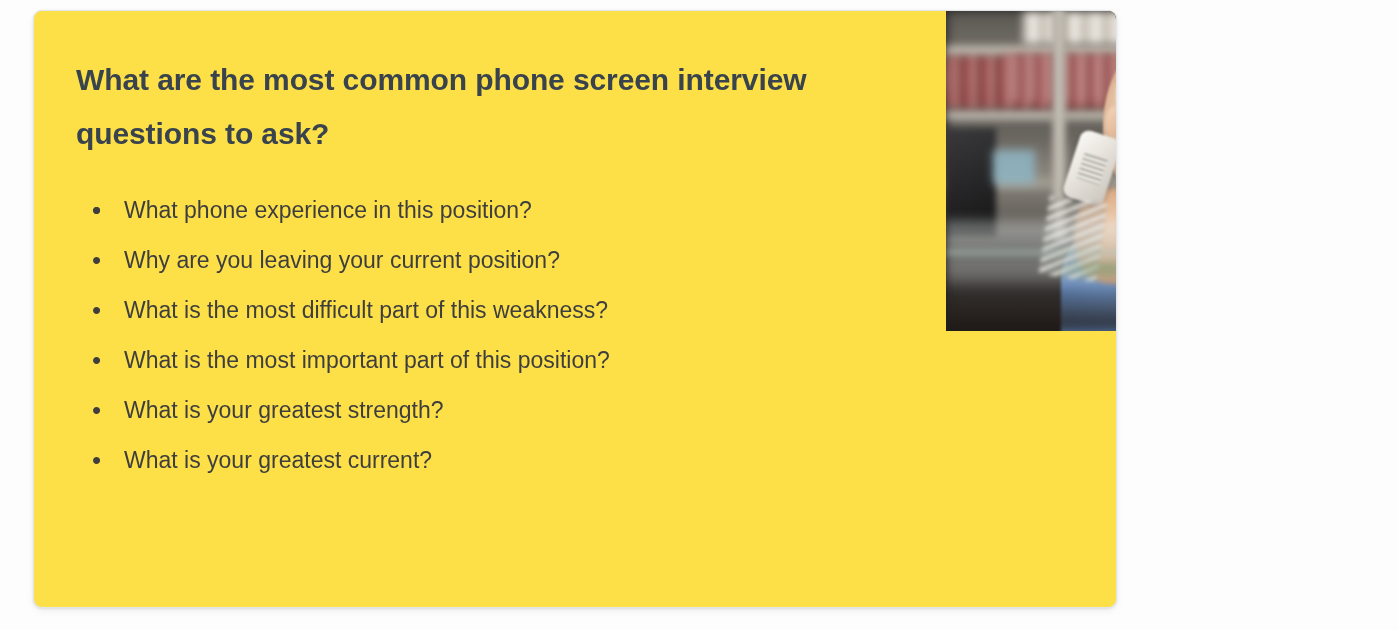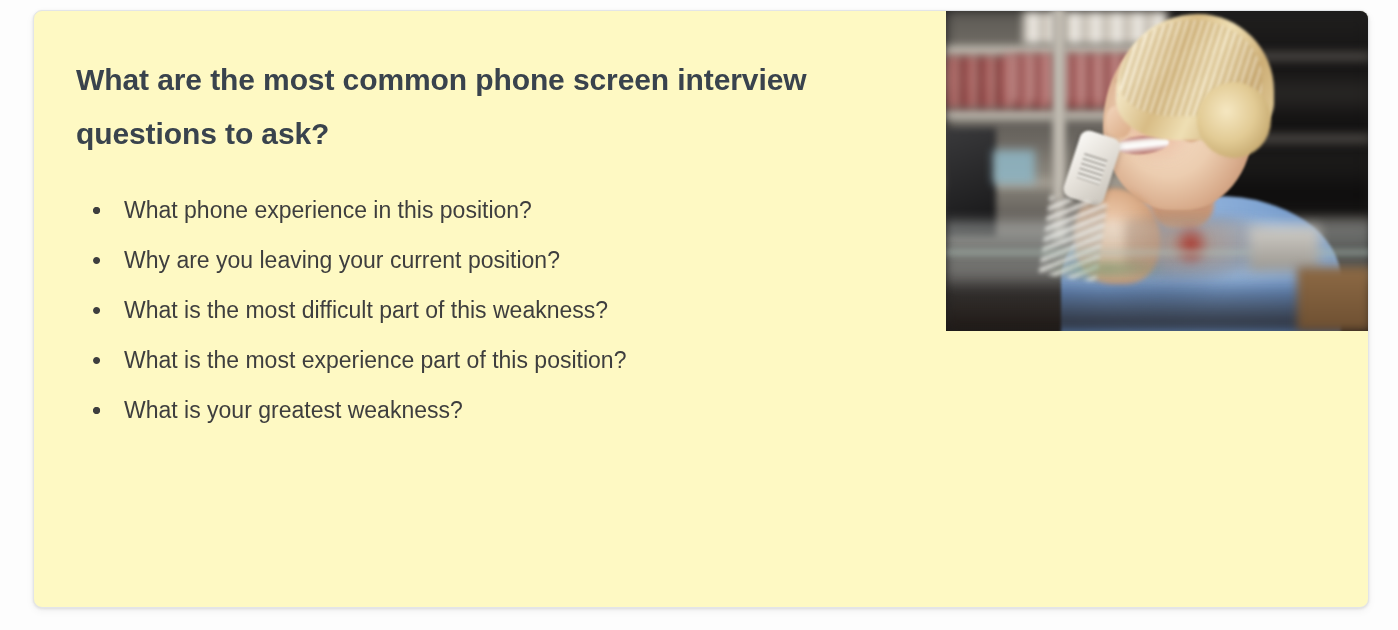--- a/index.html
+++ b/index.html
@@ -20,23 +20,23 @@
     width: 1398px;
     height: 630px;
     background: #fdfdfd;
   }
 
   
   .card {
     position: absolute;
     left: 33px;
     top: 10px;
-    width: 1336px;
+    width: 1084px;
     height: 598px;
-    background: #fef9c3;
+    background: #fde047;
     border: 1px solid #e3e5e8;
     border-radius: 9px;
     box-shadow: 0 1px 3px rgba(0,0,0,0.10), 0 3px 8px rgba(0,0,0,0.05);
     box-sizing: border-box;
     overflow: hidden;
   }
 
   
   .content {
     position: absolute;
@@ -522,28 +522,29 @@
         <li class="q-item">
           <span class="bullet">•</span>
           <span>Why are you leaving your current position?</span>
         </li>
         <li class="q-item">
           <span class="bullet">•</span>
           <span>What is the most difficult part of this weakness?</span>
         </li>
         <li class="q-item">
           <span class="bullet">•</span>
-          <span>What is the most experience part of this position?</span>
+          <span>What is the most important part of this position?</span>
         </li>
         <li class="q-item">
           <span class="bullet">•</span>
+          <span>What is your greatest strength?</span>
         </li>
         <li class="q-item">
           <span class="bullet">•</span>
-          <span>What is your greatest weakness?</span>
+          <span>What is your greatest current?</span>
         </li>
       </ul>
 
     </div>
 
     <div class="photo" title="Blonde woman in blue scrubs smiling while talking on a corded telephone in a pharmacy">
       <div class="photo-inner">
 
         <div class="bg-dark"></div>
         <div class="shelf-line sl1"></div>

